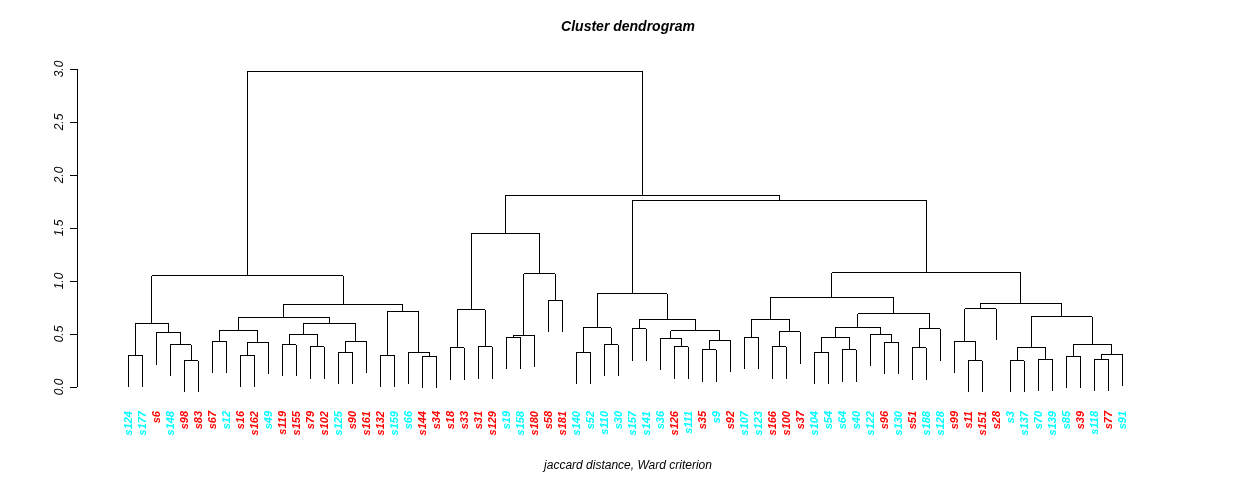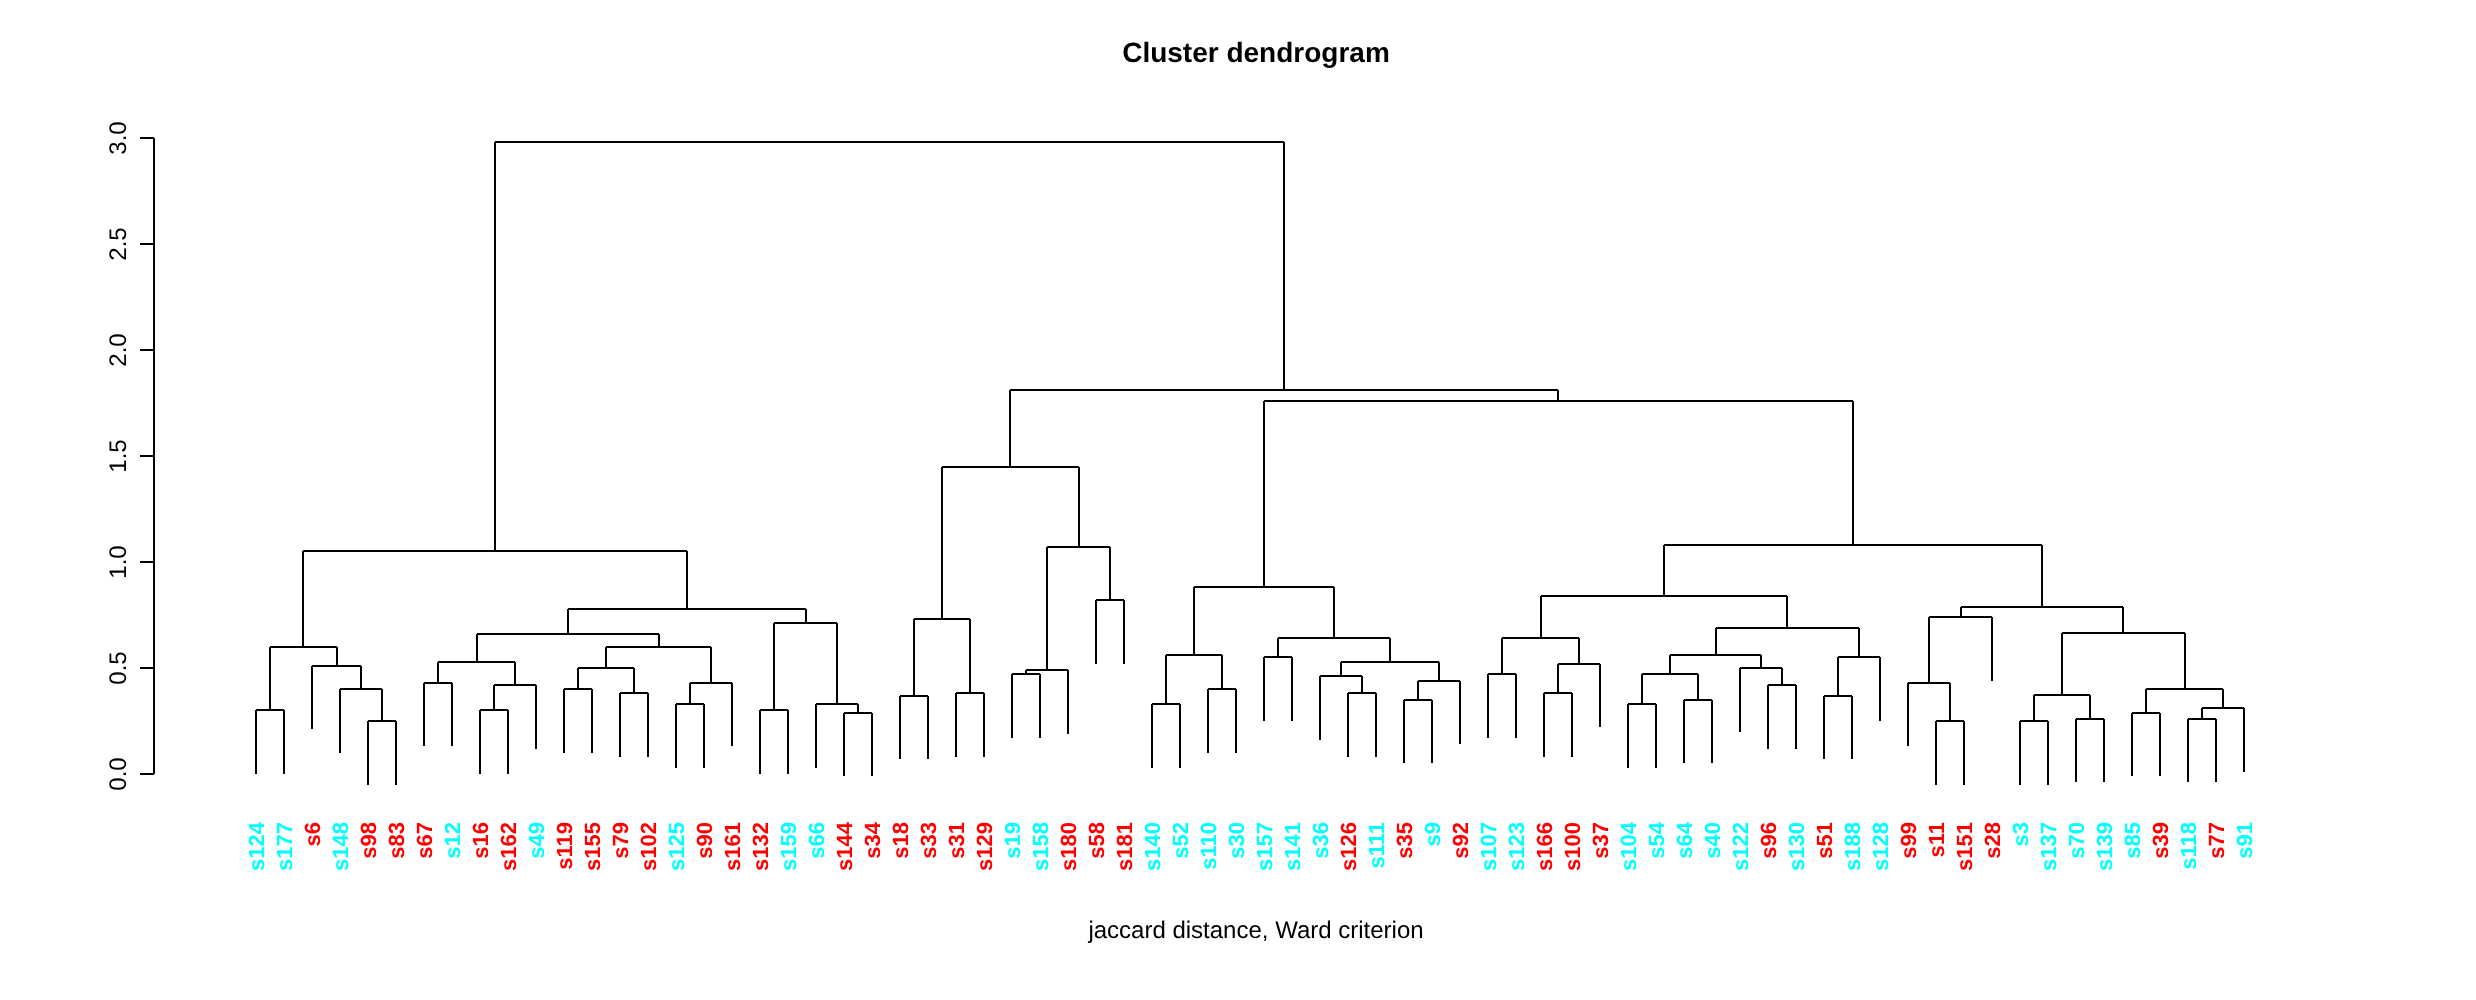--- a/index.html
+++ b/index.html
@@ -7,20 +7,21 @@
     padding: 0;
     background: #ffffff;
     font-family: "Liberation Sans", sans-serif;
   }
   .figure-wrap {
     width: 1238px;
     height: 500px;
     background: #ffffff;
     position: relative;
     overflow: hidden;
+    font-style: italic;
   }
   svg text {
     font-family: "Liberation Sans", sans-serif;
   }
   .plot-title {
     font-size: 14px;
     font-weight: bold;
     fill: #000000;
   }
   .x-label {

